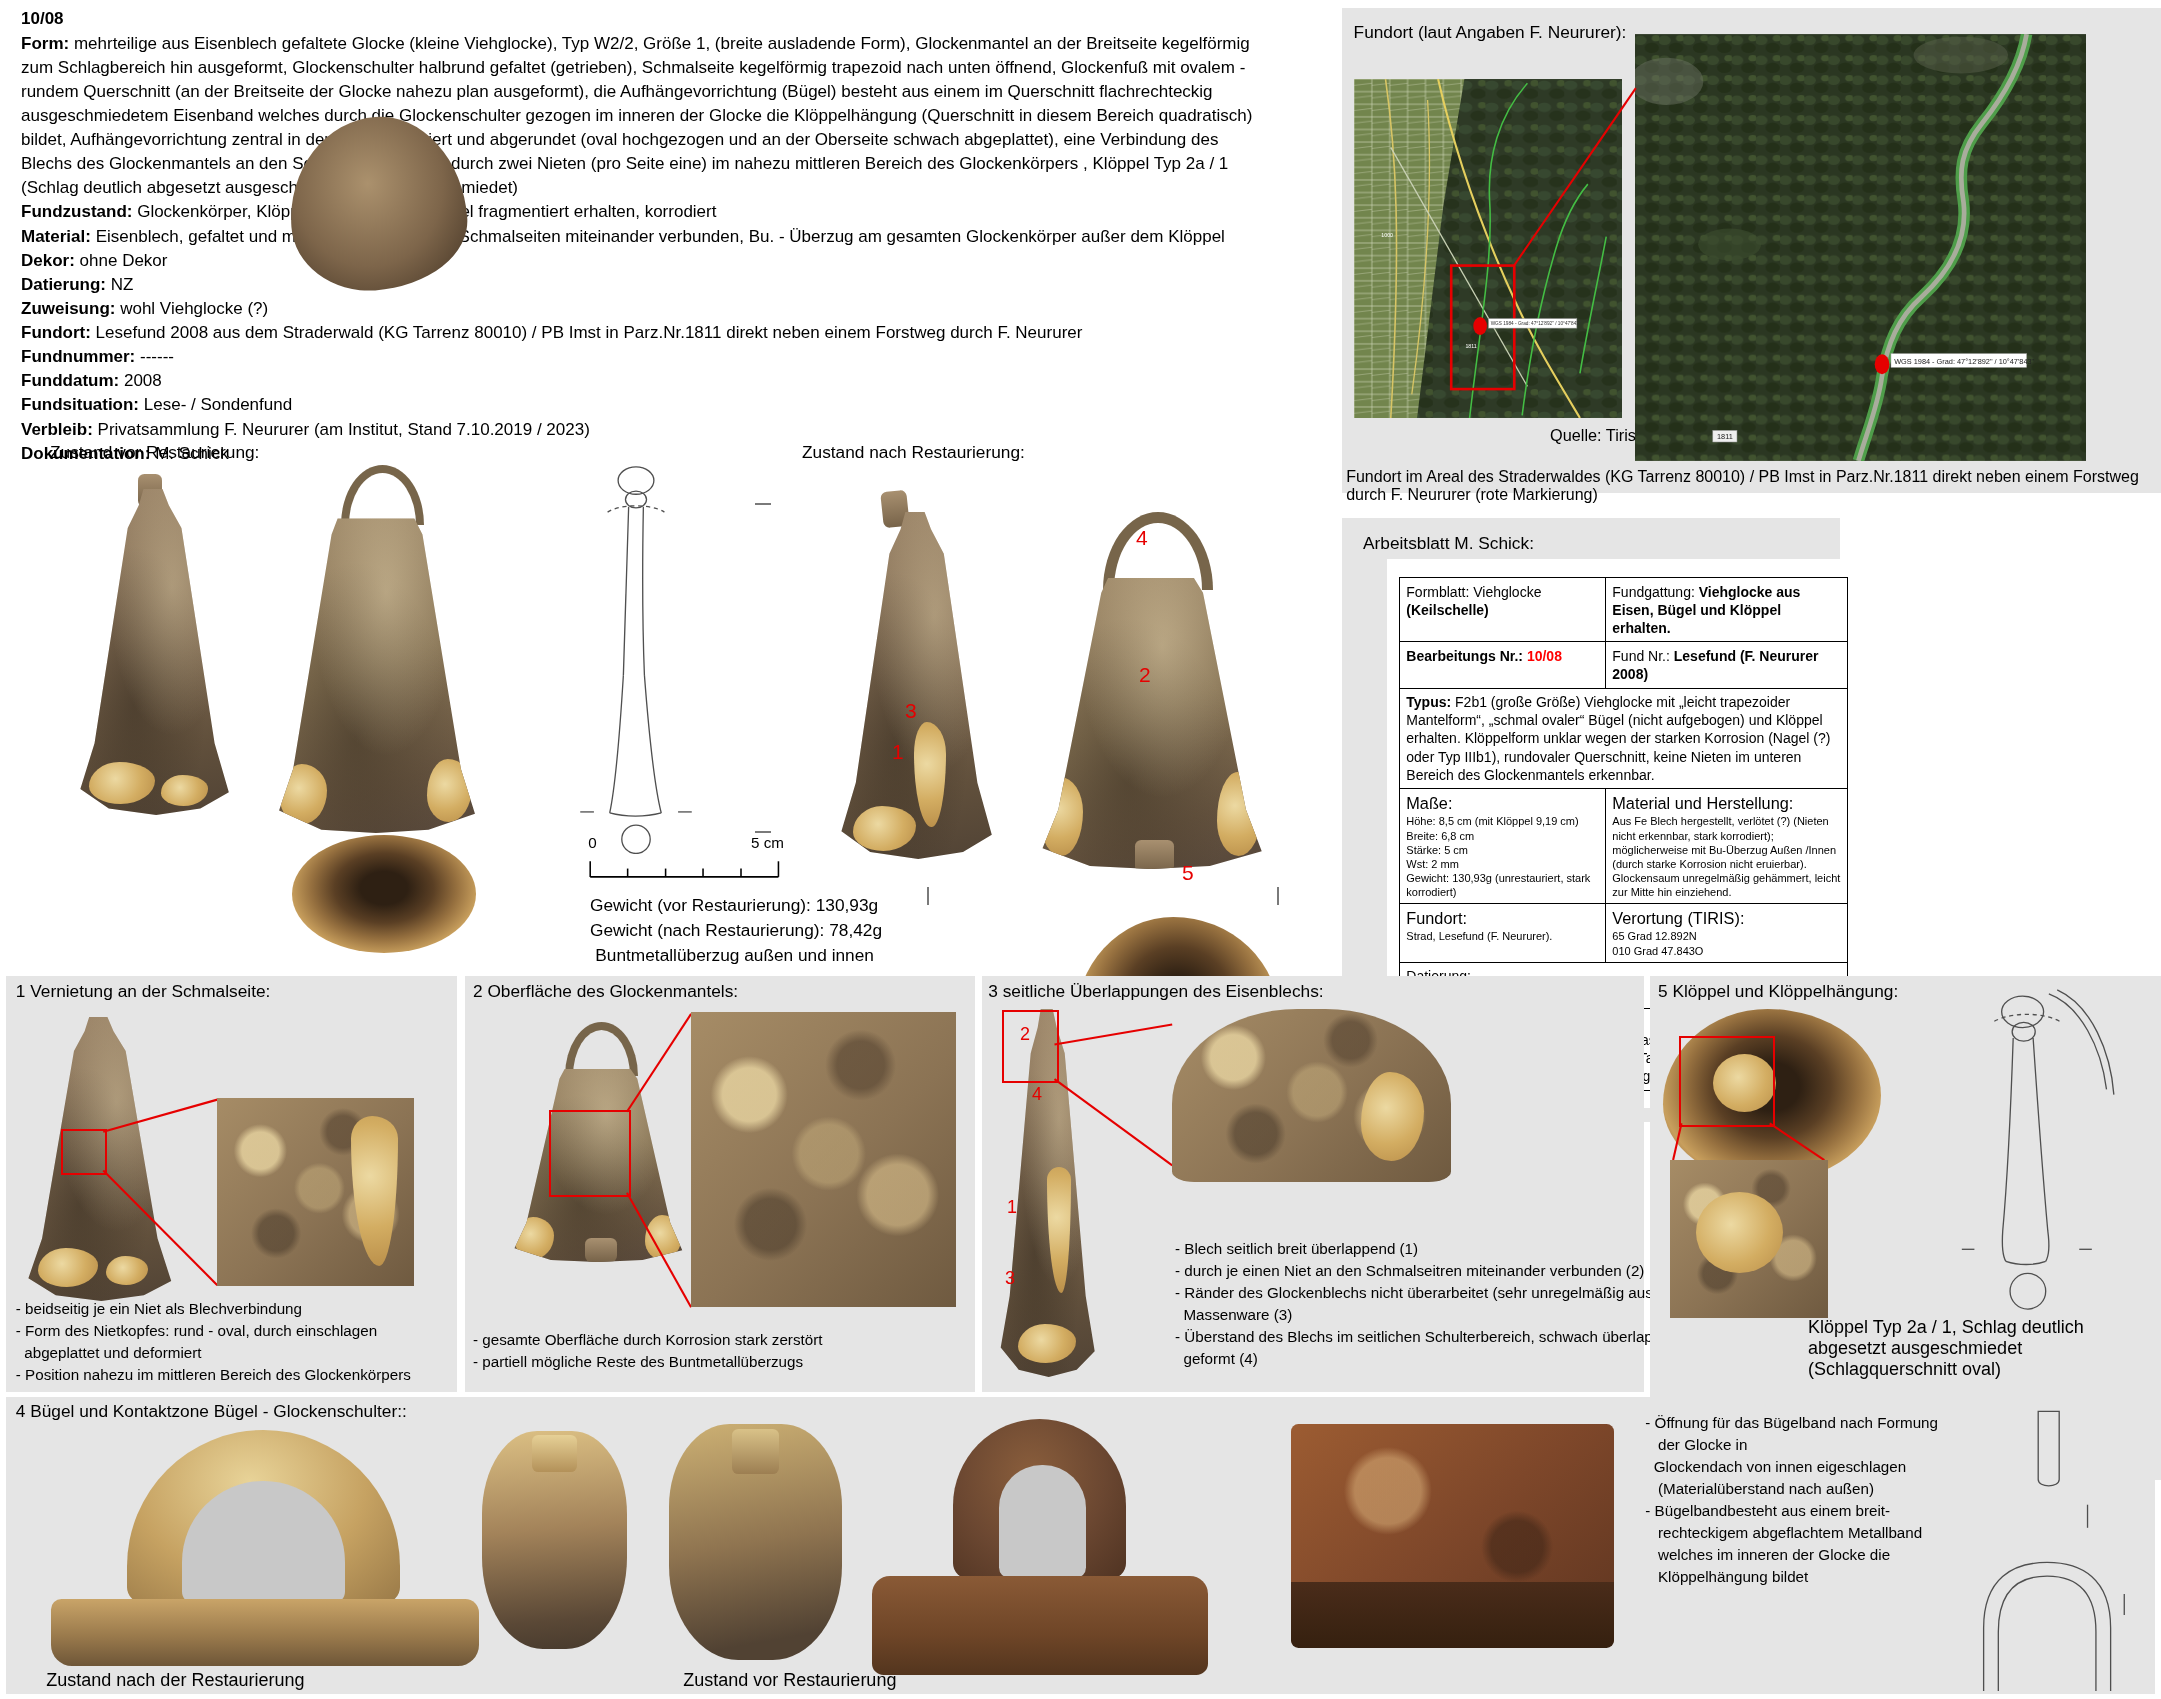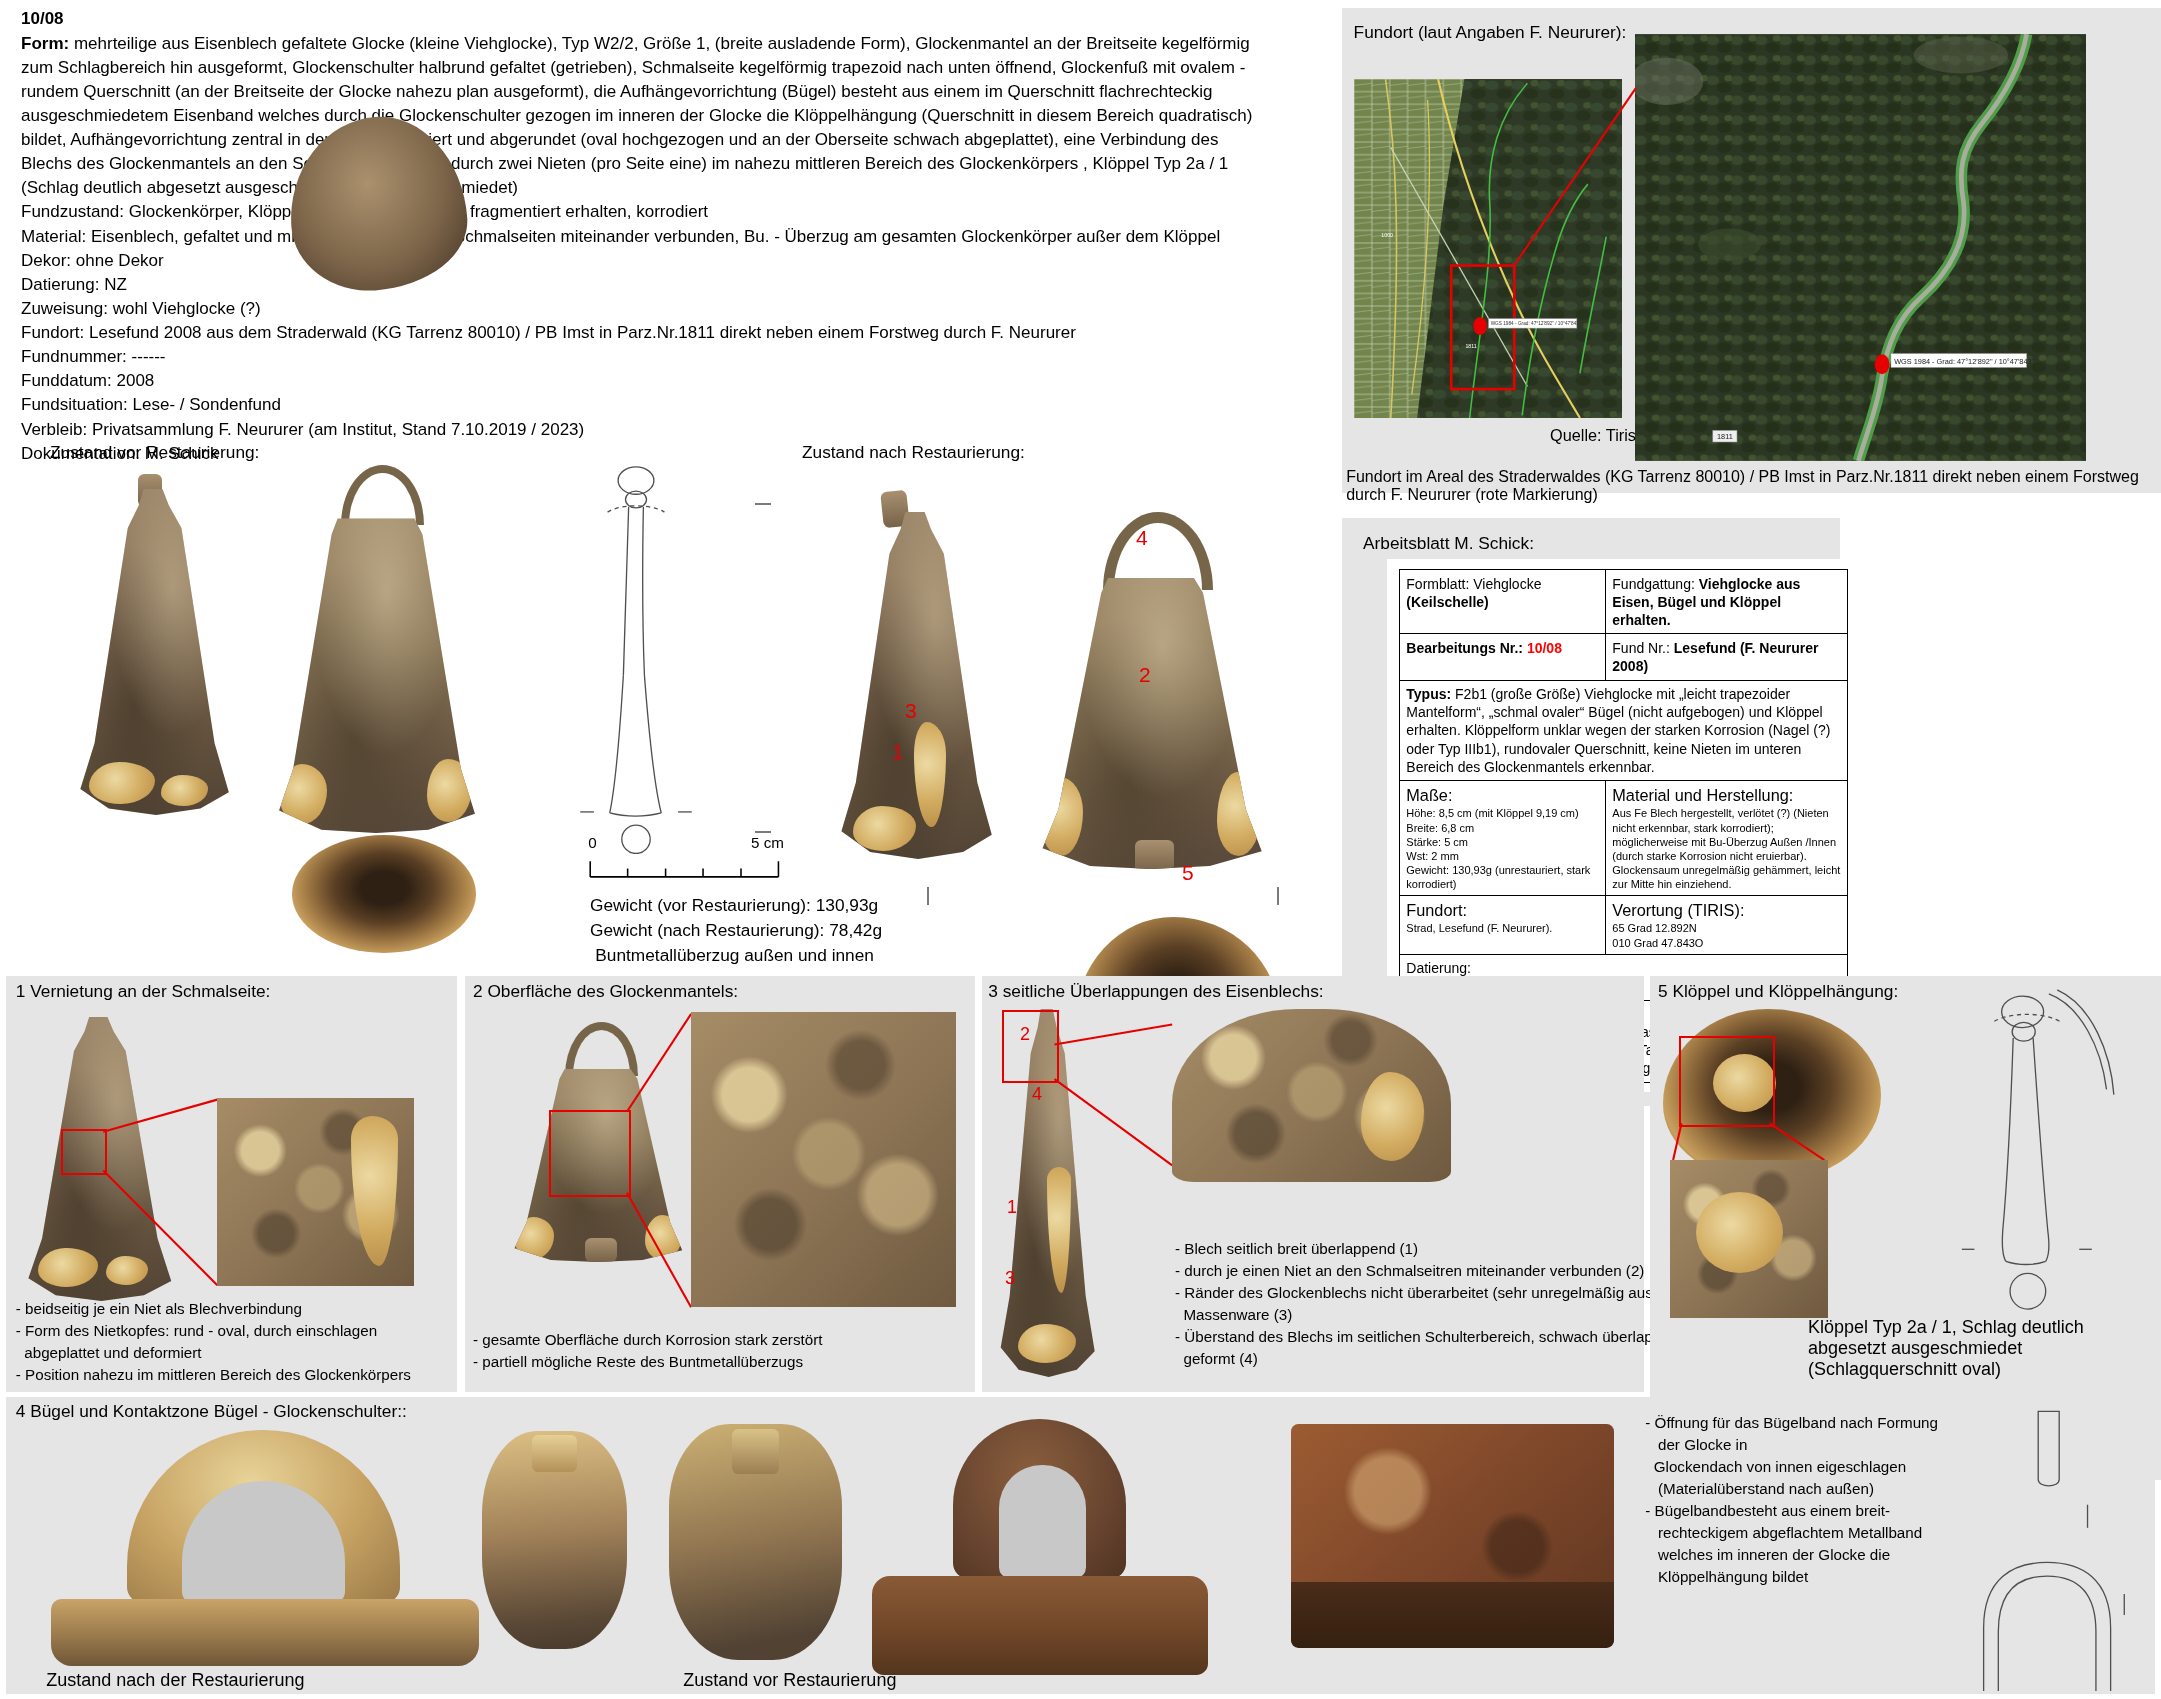--- a/index.html
+++ b/index.html
@@ -34,21 +34,21 @@
     radial-gradient(circle at 22% 28%,rgba(238,219,166,.75) 0 9%,transparent 13%),
     radial-gradient(circle at 64% 18%,rgba(84,66,48,.6) 0 8%,transparent 12%),
     radial-gradient(circle at 78% 62%,rgba(226,200,146,.55) 0 11%,transparent 15%),
     radial-gradient(circle at 30% 72%,rgba(66,52,38,.5) 0 9%,transparent 13%),
     radial-gradient(circle at 52% 48%,rgba(200,176,126,.5) 0 14%,transparent 18%),
     linear-gradient(135deg,#a68c66,#8b7354 55%,#6f5a40)}
   .dome{position:absolute;border-radius:52% 48% 55% 45%/60% 62% 38% 40%;transform:rotate(-4deg);
     background:radial-gradient(ellipse at 45% 38%,#ab916d,#7d654a 55%,#554330 85%,#46372a)}
   .openg{position:absolute;border-radius:50%;
     background:radial-gradient(ellipse at 50% 45%,#2e2013 18%,#5a3f24 38%,#96703f 56%,#c89f5d 72%,#8a5c33 88%,#6b452a)}
-  .fline b{font-weight:normal}
+  .fline b{font-weight:bold}
   table.ws{border-collapse:collapse;font-size:14px;line-height:1.3;table-layout:fixed;width:448px}
   table.ws td{border:1.6px solid #000;padding:4.2px 6.3px;vertical-align:top;overflow:hidden}
   .ws .big{font-size:16.3px}
   .ws .small{font-size:11px;line-height:1.28}
   .cap{font-size:18px}
   svg{display:block}
 </style>
 </head>
 <body>
 
@@ -128,21 +128,21 @@
     <line x1="327" y1="490" x2="559" y2="152" stroke="#e60000" stroke-width="4"></line>
   </svg>
 
   <div class="abs t31" style="left:208px;top:416px">Quelle: Tiris</div>
   <div class="abs" style="left:4.2px;top:460px;width:812px;font-size:16px">Fundort im Areal des Straderwaldes (KG Tarrenz 80010) / PB Imst in Parz.Nr.1811 direkt neben einem Forstweg durch F. Neururer (rote Markierung)</div>
 </div>
 
 <div class="panel" style="left:1342px;top:518px;width:498px;padding-bottom:13.7px">
   <div class="abs hdr" style="left:10.5px;top:7.4px;position:relative;margin:7.4px 0 12.6px 10.5px">Arbeitsblatt M. Schick:</div>
   <div style="margin-left:45px;width:473px;background:#fff;padding:10.5px 0 9.5px 0">
-    <table class="ws" style="margin:0 auto">
+    <table class="ws" style="margin:8px auto">
       <colgroup>
           <col style="width:206px">
           <col style="width:242px">
         </colgroup>
       <tbody>
           <tr>
         <td>
           <span>Formblatt: Viehglocke</span><br>
           <b>(Keilschelle)</b>
         </td>

